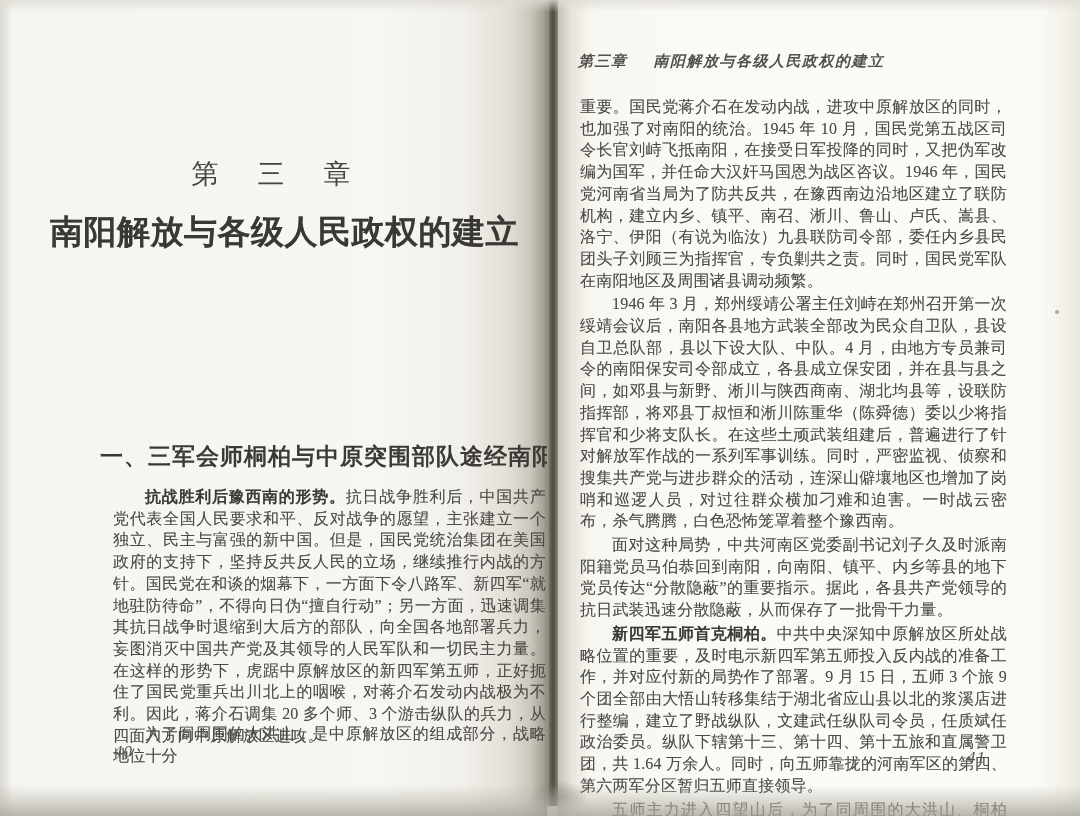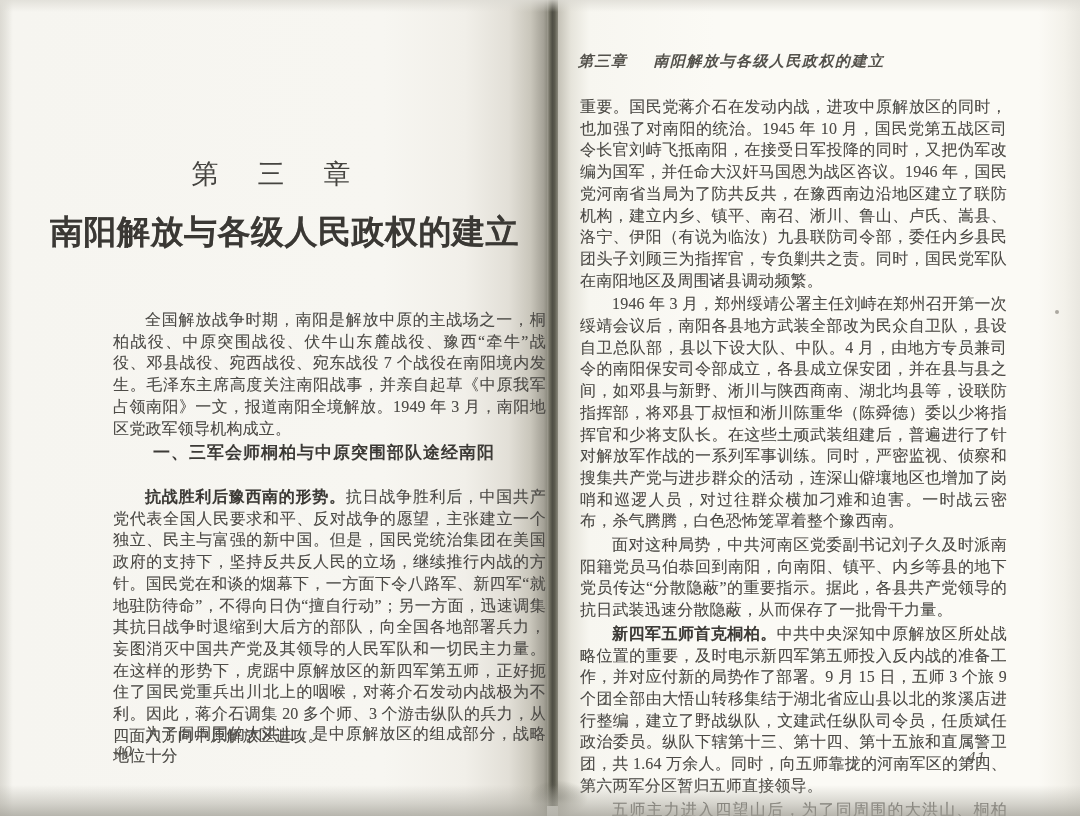--- a/index.html
+++ b/index.html
@@ -62,21 +62,21 @@
   }
   .chapter-title{
     position:absolute;left:50px;top:210px;width:448px;
     text-align:center;font-size:33px;font-weight:700;color:#3a3834;
     white-space:nowrap;letter-spacing:.5px;
     text-shadow:0 0 .6px rgba(58,56,52,.5);
   }
   .lp-para1{position:absolute;left:111px;top:307px;width:437px;}
   .section-heading{
     position:absolute;left:100px;top:441px;width:448px;
-    text-align:center;font-size:17px;font-weight:700;color:#3c3a36;
+    text-align:center;font-size:23px;font-weight:700;color:#3c3a36;
     font-family:"Liberation Sans","DejaVu Sans",sans-serif;
     letter-spacing:1px;white-space:nowrap;
   }
   .lp-para2{position:absolute;left:111px;top:484px;width:437px;}
   .lp-para3{position:absolute;left:111px;top:721px;width:437px;}
   .page-num{
     font-size:17px;font-style:italic;color:#5a5852;letter-spacing:1px;
   }
   .page-num-left{position:absolute;left:114px;top:742px;}
   .page-num-right{position:absolute;left:400px;top:748px;padding-left:9px;}
@@ -95,23 +95,20 @@
 </style>
 </head>
 <body>
 
 <div class="book">
 
   <div class="page-left">
     <div class="chapter-label">第　三　章</div>
     <div class="chapter-title">南阳解放与各级人民政权的建立</div>
 
-    <div class="lp-para1 cjk-body">
-      <p class="indent">全国解放战争时期，南阳是解放中原的主战场之一，桐柏战役、中原突围战役、伏牛山东麓战役、豫西“牵牛”战役、邓县战役、宛西战役、宛东战役 7 个战役在南阳境内发生。毛泽东主席高度关注南阳战事，并亲自起草《中原我军占领南阳》一文，报道南阳全境解放。1949 年 3 月，南阳地区党政军领导机构成立。</p>
-    </div>
 
     <div class="section-heading">一、三军会师桐柏与中原突围部队途经南阳</div>
 
     <div class="lp-para2 cjk-body">
       <p class="indent"><span class="lead-bold">抗战胜利后豫西南的形势。</span><span>抗日战争胜利后，中国共产党代表全国人民要求和平、反对战争的愿望，主张建立一个独立、民主与富强的新中国。但是，国民党统治集团在美国政府的支持下，坚持反共反人民的立场，继续推行内战的方针。国民党在和谈的烟幕下，一方面下令八路军、新四军“就地驻防待命”，不得向日伪“擅自行动”；另一方面，迅速调集其抗日战争时退缩到大后方的部队，向全国各地部署兵力，妄图消灭中国共产党及其领导的人民军队和一切民主力量。在这样的形势下，虎踞中原解放区的新四军第五师，正好扼住了国民党重兵出川北上的咽喉，对蒋介石发动内战极为不利。因此，蒋介石调集 20 多个师、3 个游击纵队的兵力，从四面八方向中原解放区进攻。</span></p>
     </div>
 
     <div class="lp-para3 cjk-body">
       <p class="indent">为了同周围的大洪山，是中原解放区的组成部分，战略地位十分</p>
     </div>

